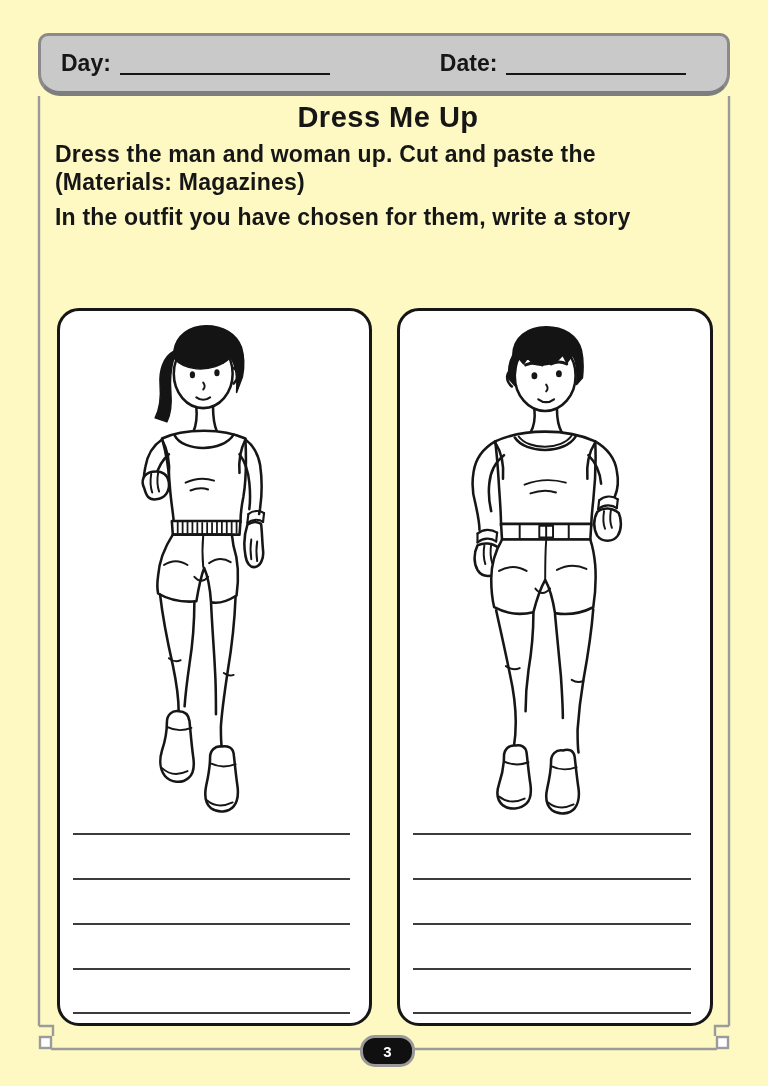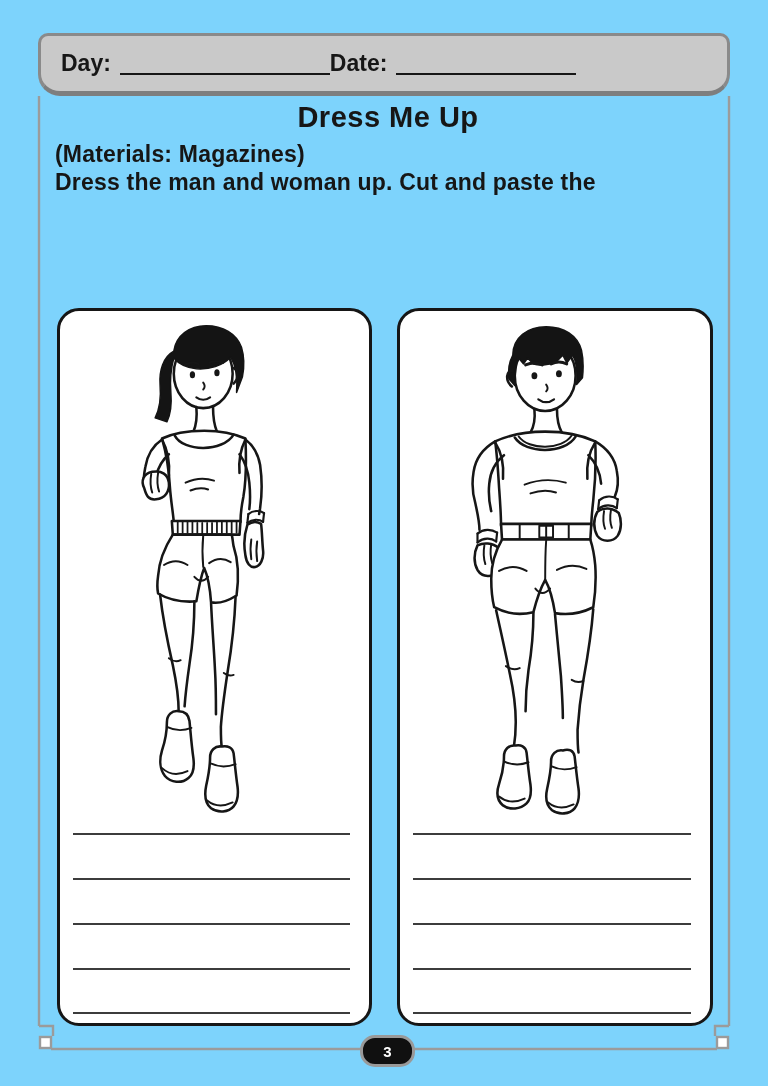--- a/index.html
+++ b/index.html
@@ -1,27 +1,27 @@
 <!DOCTYPE html>
 <html><head>
 <meta charset="utf-8">
 <style>
   html,body{margin:0;padding:0;background:#ffffff;}
-  .sheet{position:relative;width:768px;height:1086px;background:#7dd3fc;overflow:hidden;
+  .sheet{position:relative;width:768px;height:1086px;background:#fef9c3;overflow:hidden;
          font-family:"Liberation Sans",sans-serif;color:#161616;}
 
   
   .header-bar{position:absolute;left:38px;top:33px;width:692px;height:63px;box-sizing:border-box;
     background:#c9c9c9;border:3px solid #8a8a8a;border-bottom:5px solid #7e7e7e;
     border-radius:10px 10px 22px 22px;display:flex;align-items:center;padding:0 20px;}
   .hdr-label{font-size:23px;font-weight:bold;white-space:nowrap;}
   .fill-line{display:inline-block;height:20px;border-bottom:2.5px solid #161616;}
   .day-line{width:210px;margin-left:9px;}
   .date-line{width:180px;margin-left:9px;}
-  .date-label{}
+  .date-label{margin-left:110px;}
 
   
   .frame-svg{position:absolute;left:0;top:0;pointer-events:none;}
 
   
   .title{position:absolute;left:4px;top:101px;width:768px;text-align:center;
          font-size:29px;font-weight:bold;letter-spacing:.5px;}
   .intro{position:absolute;left:55px;top:140px;width:660px;font-size:23px;font-weight:bold;
          line-height:28px;letter-spacing:.2px;}
   .intro .gap{height:7px;}
@@ -65,23 +65,24 @@
 
   <div class="header-bar">
     <span class="hdr-label">Day:</span>
     <span class="fill-line day-line"></span>
     <span class="hdr-label date-label">Date:</span>
     <span class="fill-line date-line"></span>
   </div>
 
   <div class="title">Dress Me Up</div>
   <div class="intro">
+    <div>Dress the man and woman up. Cut and paste the</div>
     <div>(Materials: Magazines)</div>
-    <div>Dress the man and woman up. Cut and paste the</div>
     <div class="gap"></div>
+    <div>In the outfit you have chosen for them, write a story</div>
   </div>
 
   <div class="panel left">
     <svg class="figure-svg" width="309" height="514" viewBox="0 0 315 518">
       <g stroke="#161616" stroke-width="2.6" fill="none" stroke-linecap="round" stroke-linejoin="round">
 
         <ellipse cx="146" cy="61" rx="30" ry="35" fill="#ffffff"></ellipse>
 
         <path fill="#141414" stroke="#141414" stroke-width="1.5" d="M116 38 C118 22 132 12 149 12 C166 12 180 20 185 34 C188 44 188 54 186 64 L180 80
              C181 66 179 52 174 44 C166 53 152 57 139 56 C130 55 121 51 116 45

